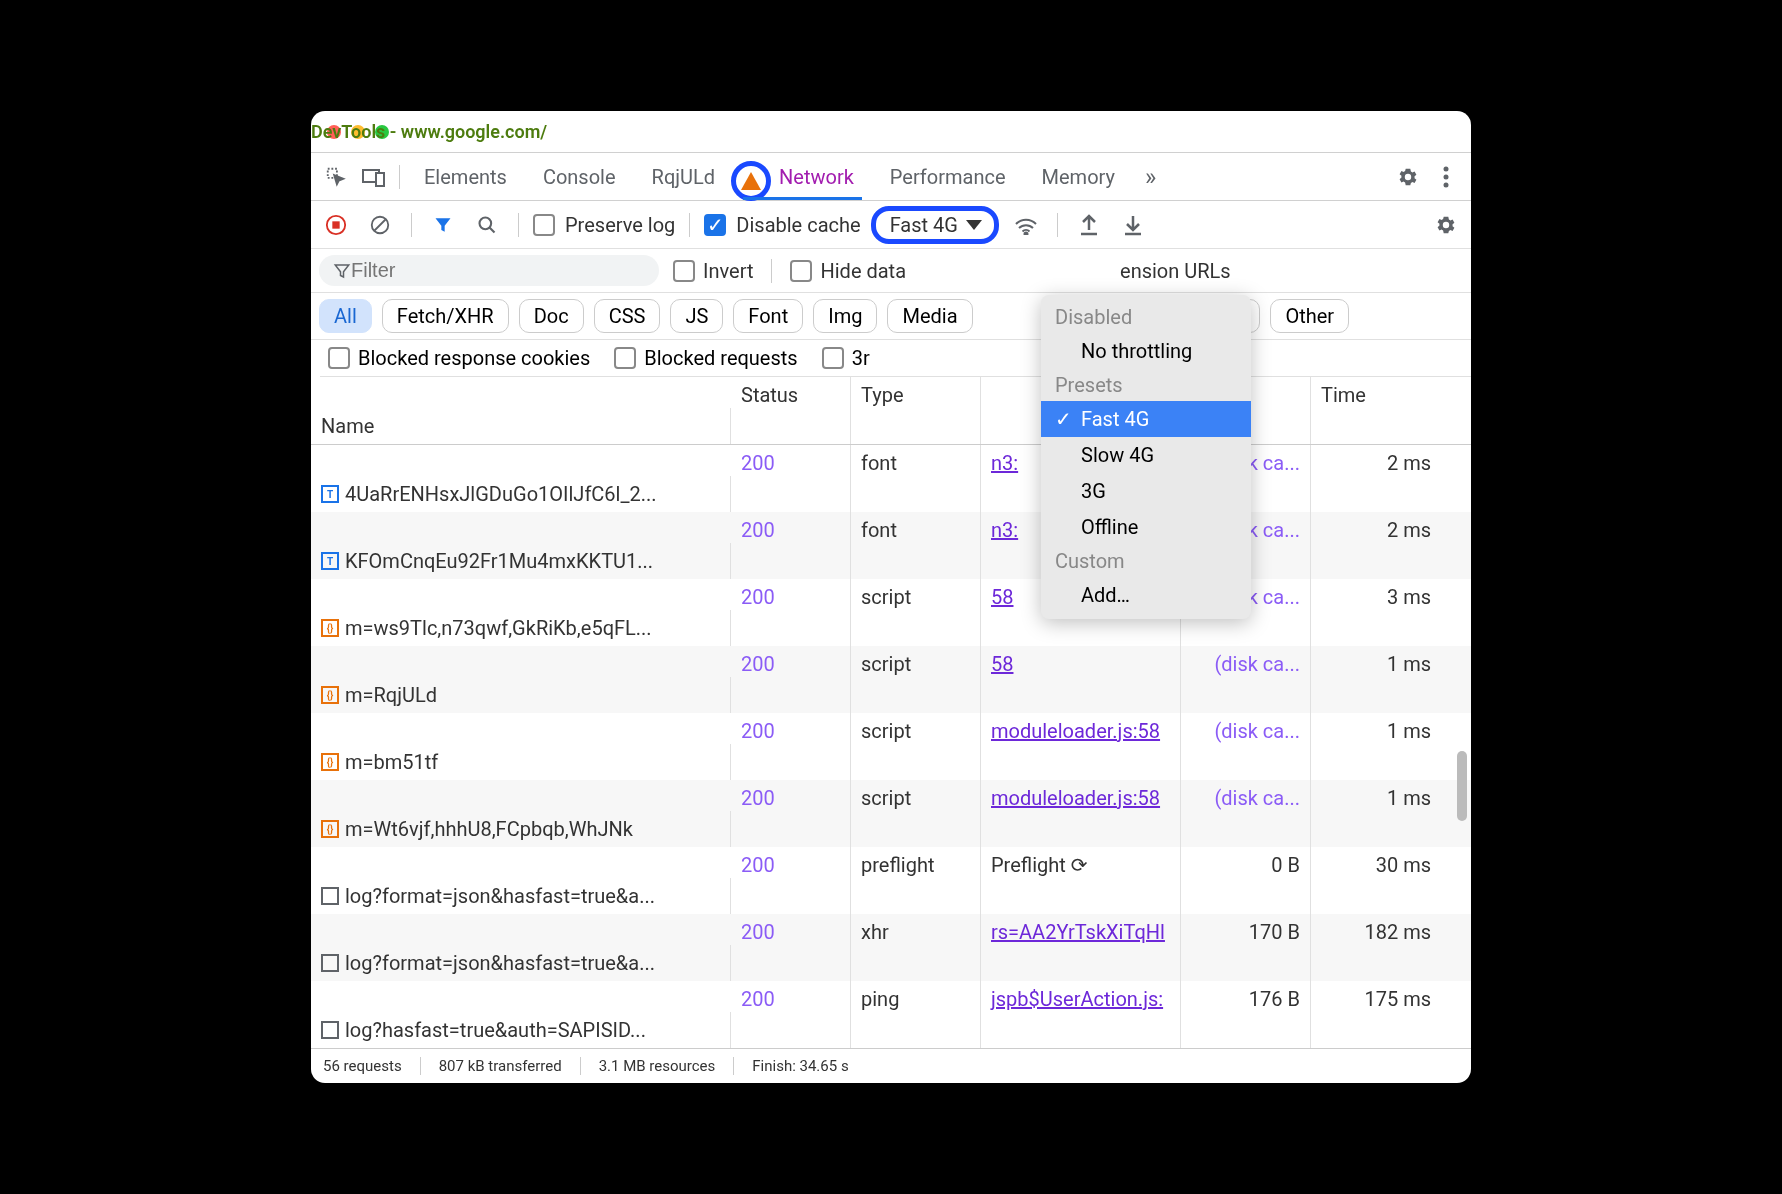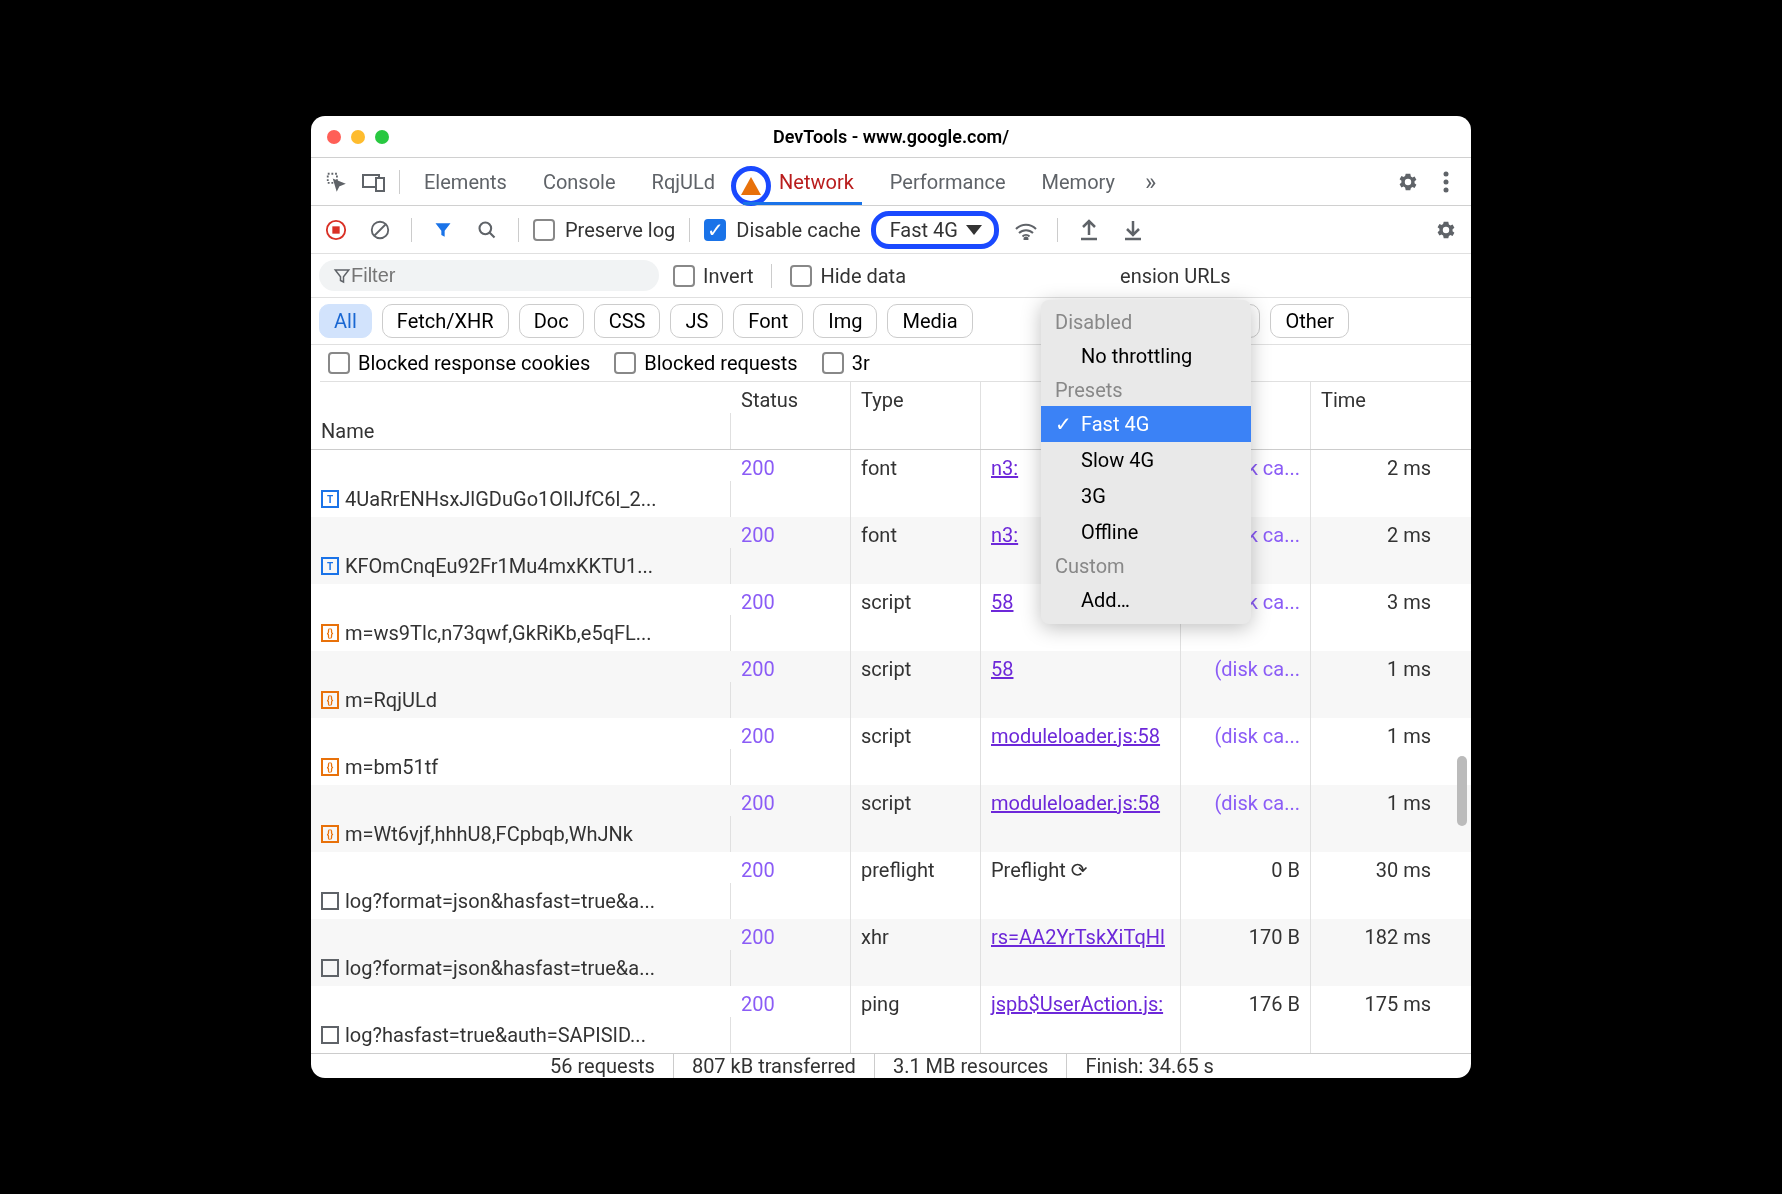--- a/index.html
+++ b/index.html
@@ -29,24 +29,23 @@
     position: relative;
   }
   .traffic-lights { display: flex; gap: 10px; }
   .tl { width: 14px; height: 14px; border-radius: 50%; }
   .tl.red { background: #ff5f57; }
   .tl.yellow { background: #febc2e; }
   .tl.green { background: #28c840; }
   .title {
     position: absolute;
     left: 0; right: 0;
-    text-align: center;
     font-size: 18px;
     font-weight: 600;
-    color: #000000;
+    color: #4d7c0f;
     pointer-events: none;
   }
   .tabs-row {
     height: 48px;
     display: flex;
     align-items: center;
     padding: 0 8px;
     border-bottom: 1px solid #d0d0d0;
     gap: 4px;
     font-size: 20px;
@@ -57,21 +56,21 @@
     cursor: pointer;
     color: #5f6368;
   }
   .tab {
     padding: 10px 16px;
     color: #5f6368;
     cursor: pointer;
     position: relative;
   }
   .tab.active {
-    color: #b91c1c;
+    color: #a21caf;
   }
   .tab.active::after {
     content: '';
     position: absolute;
     bottom: -1px; left: 8px; right: 8px;
     height: 3px;
     background: #1a73e8;
   }
   .warning-ring {
     position: absolute;
@@ -200,26 +199,25 @@
   .table-body .tr:nth-child(even) { background: #f7f7f7; }
   .td.col-name { display: flex; align-items: center; gap: 6px; }
   .file-icon { width: 18px; height: 18px; border: 2px solid; display: flex; align-items: center; justify-content: center; font-size: 10px; font-weight: bold; flex-shrink: 0; }
   .file-icon.font { border-color: #1a73e8; color: #1a73e8; }
   .file-icon.script { border-color: #e8710a; color: #e8710a; }
   .file-icon.doc { border-color: #5f6368; color: #5f6368; }
   .initiator-link { text-decoration: underline; color: #6d28d9; }
   .gray { color: #8b5cf6; }
   .status-bar {
     display: flex;
-    padding: 0 12px;
-    font-size: 20px;
+    padding: 8px 12px;
+    font-size: 15px;
     gap: 0;
     border-top: 1px solid #ccc;
     color: #333;
-    justify-content: center;
   }
   .status-item { padding: 0 18px; border-right: 1px solid #ccc; }
   .status-item:first-child { padding-left: 0; }
   .status-item:last-child { border-right: none; }
   .dropdown {
     position: absolute;
     top: 184px;
     left: 730px;
     width: 210px;
     background: #e9e9e9;

